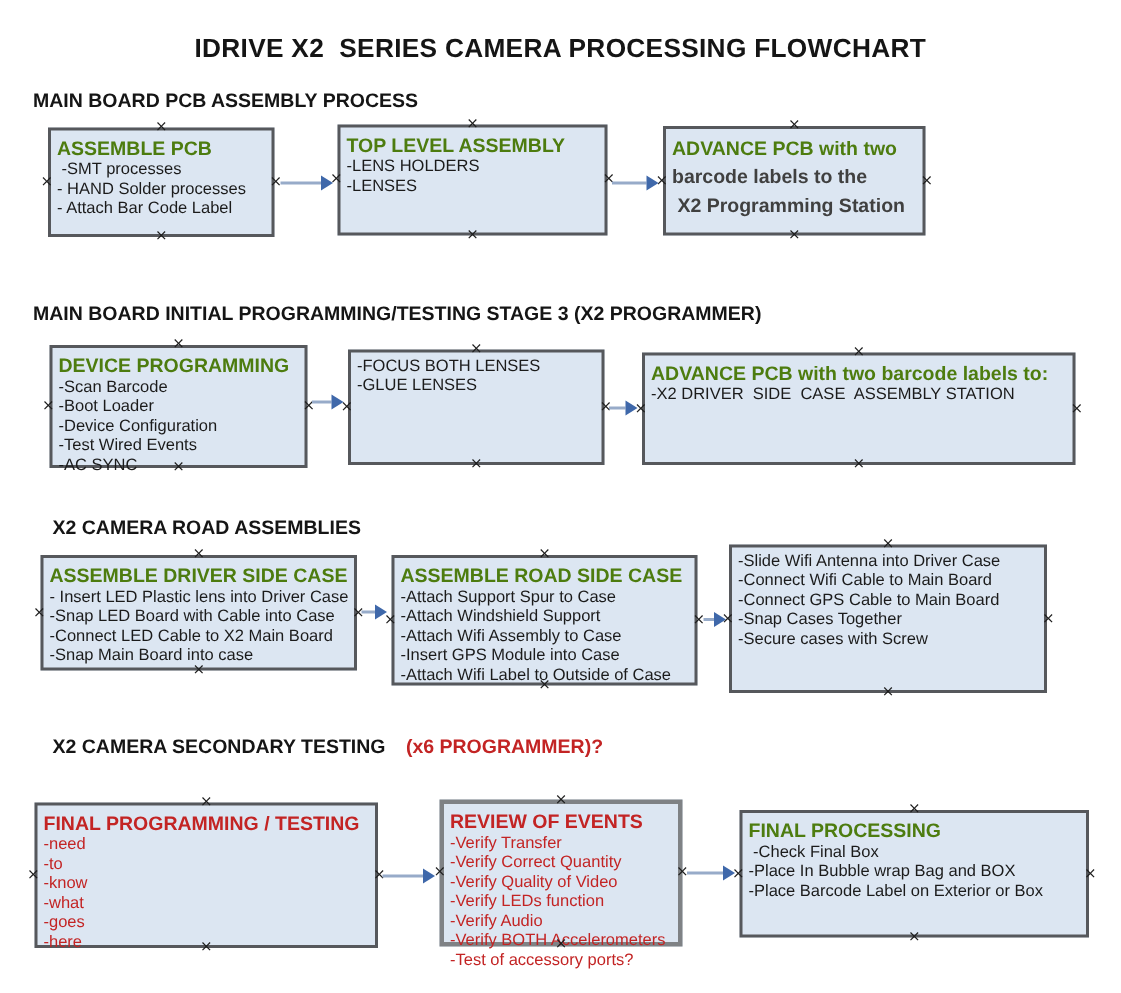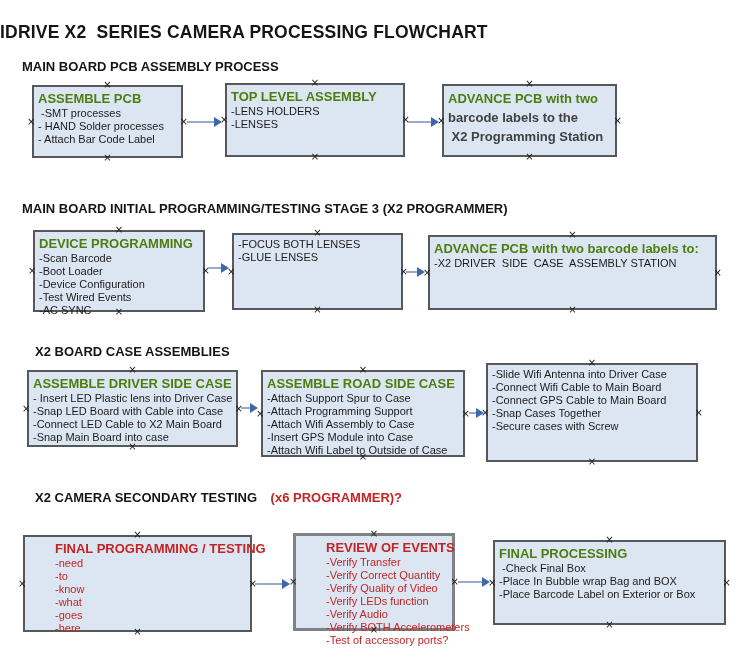--- a/index.html
+++ b/index.html
@@ -1,39 +1,39 @@
 <!DOCTYPE html>
 <html style="--box-fill: #dce6f2; --box-border: #56585c; --red: #c32424; --arrow-line: #97abc9; --arrow-head: #3f68aa;"><head>
 <meta charset="utf-8">
 <style>
   html,body{margin:0;padding:0;background:#ffffff;}
   .canvas{
     position:relative;width:747px;height:662px;overflow:hidden;background:#fff;
     font-family:"Liberation Sans", sans-serif;color:#111;
   }
   .main-title{
-    position:absolute;left:0;top:22px;width:747px;text-align:left;margin:0;
+    position:absolute;left:0;top:22px;width:747px;text-align:center;margin:0;
     font-size:17.5px;font-weight:bold;letter-spacing:.2px;color:#151515;white-space:pre;
   }
   .section-heading{
     position:absolute;font-size:13px;font-weight:bold;color:#151515;white-space:pre;
   }
   .section-heading .accent{color:var(--red,#c32424);margin-left:10px;}
   .box{
     position:absolute;box-sizing:border-box;
     background:var(--box-fill,#dce6f2);
     border:2px solid var(--box-border,#56585c);
     padding:3px 4px 2px 4px;overflow:visible;
   }
   .box.thick-border{border:3px solid #7f8285;}
   .box-title{font-size:13px;font-weight:bold;line-height:17px;white-space:pre;color:#4d7c0f;}
   .box-items .box-item{font-size:11px;line-height:13px;white-space:pre;color:#1b1b1b;}
   .bold-body .box-title{line-height:19px;}
   .bold-body .box-item{font-weight:bold;font-size:13px;line-height:19px;color:#404040;}
-  .red-body .box-title,.red-body .box-item{color:var(--red,#c32424);margin-left:26px;}
+  .red-body .box-title,.red-body .box-item{color:var(--red,#c32424);}
   .handle{
     position:absolute;font-size:10px;line-height:1;color:#1c1c1c;
     font-family:"DejaVu Sans",sans-serif;pointer-events:none;
   }
   .handle-top{top:-7px;left:50%;transform:translateX(-50%);}
   .handle-bottom{bottom:-7px;left:50%;transform:translateX(-50%);}
   .handle-left{left:-7px;top:50%;transform:translateY(-50%);}
   .handle-right{right:-7px;top:50%;transform:translateY(-50%);}
   .arrow{position:absolute;height:9px;display:flex;align-items:center;}
   .arrow-line{flex:1;height:2px;background:var(--arrow-line,#97abc9);}
@@ -44,21 +44,21 @@
 </style>
 </head>
 <body>
 
 <div class="canvas">
 
   <h1 class="main-title">IDRIVE X2  SERIES CAMERA PROCESSING FLOWCHART</h1>
 
   <div class="section-heading" style="left:22px;top:59px;">MAIN BOARD PCB ASSEMBLY PROCESS</div>
   <div class="section-heading" style="left:22px;top:201px;">MAIN BOARD INITIAL PROGRAMMING/TESTING STAGE 3 (X2 PROGRAMMER)</div>
-  <div class="section-heading" style="left:35px;top:344px;">X2 BOARD CASE ASSEMBLIES</div>
+  <div class="section-heading" style="left:35px;top:344px;">X2 CAMERA ROAD ASSEMBLIES</div>
   <div class="section-heading" style="left:35px;top:490px;"><span>X2 CAMERA SECONDARY TESTING </span><span class="accent">(x6 PROGRAMMER)?</span></div>
 
   <div class="box" style="left:32px;top:85px;width:151px;height:73px;">
     <div class="box-title">ASSEMBLE PCB</div>
     <div class="box-items">
         <div class="box-item"> -SMT processes</div>
         <div class="box-item">- HAND Solder processes</div>
         <div class="box-item">- Attach Bar Code Label</div>
       </div>
   <span class="handle handle-top">×</span>
@@ -134,21 +134,21 @@
       </div>
   <span class="handle handle-top">×</span>
       <span class="handle handle-right">×</span>
       <span class="handle handle-bottom">×</span>
       <span class="handle handle-left">×</span>
     </div>
   <div class="box" style="left:261px;top:370px;width:204px;height:87px;">
     <div class="box-title">ASSEMBLE ROAD SIDE CASE</div>
     <div class="box-items">
         <div class="box-item">-Attach Support Spur to Case</div>
-        <div class="box-item">-Attach Programming Support</div>
+        <div class="box-item">-Attach Windshield Support</div>
         <div class="box-item">-Attach Wifi Assembly to Case</div>
         <div class="box-item">-Insert GPS Module into Case</div>
         <div class="box-item">-Attach Wifi Label to Outside of Case</div>
       </div>
   <span class="handle handle-top">×</span>
       <span class="handle handle-right">×</span>
       <span class="handle handle-bottom">×</span>
       <span class="handle handle-left">×</span>
     </div>
   <div class="box" style="left:486px;top:363px;width:212px;height:99px;">

